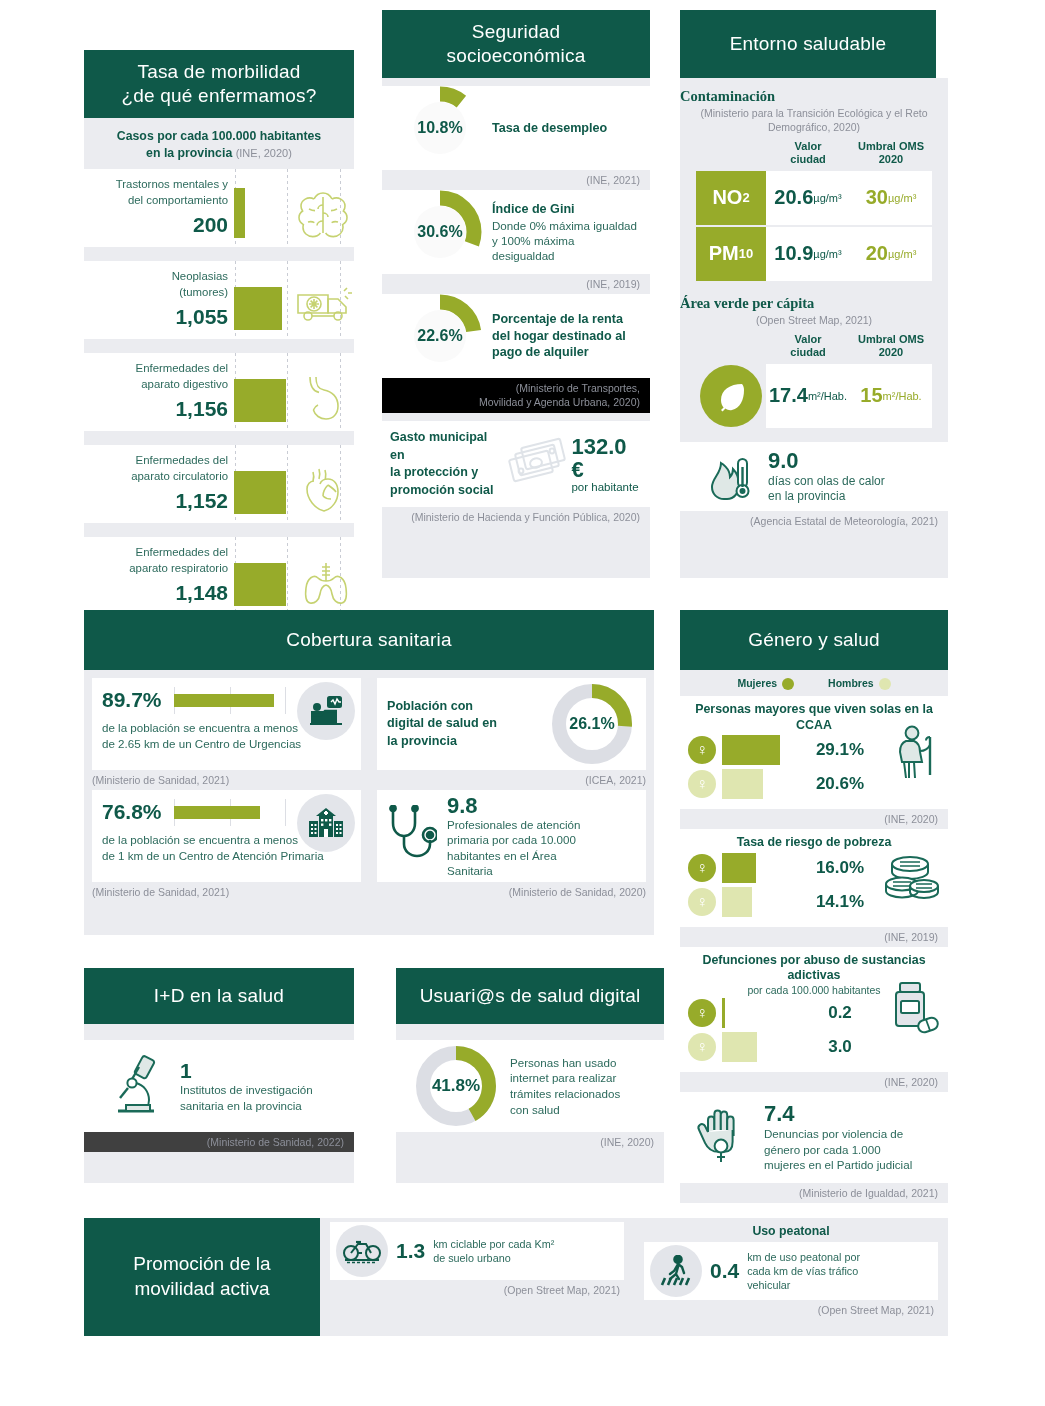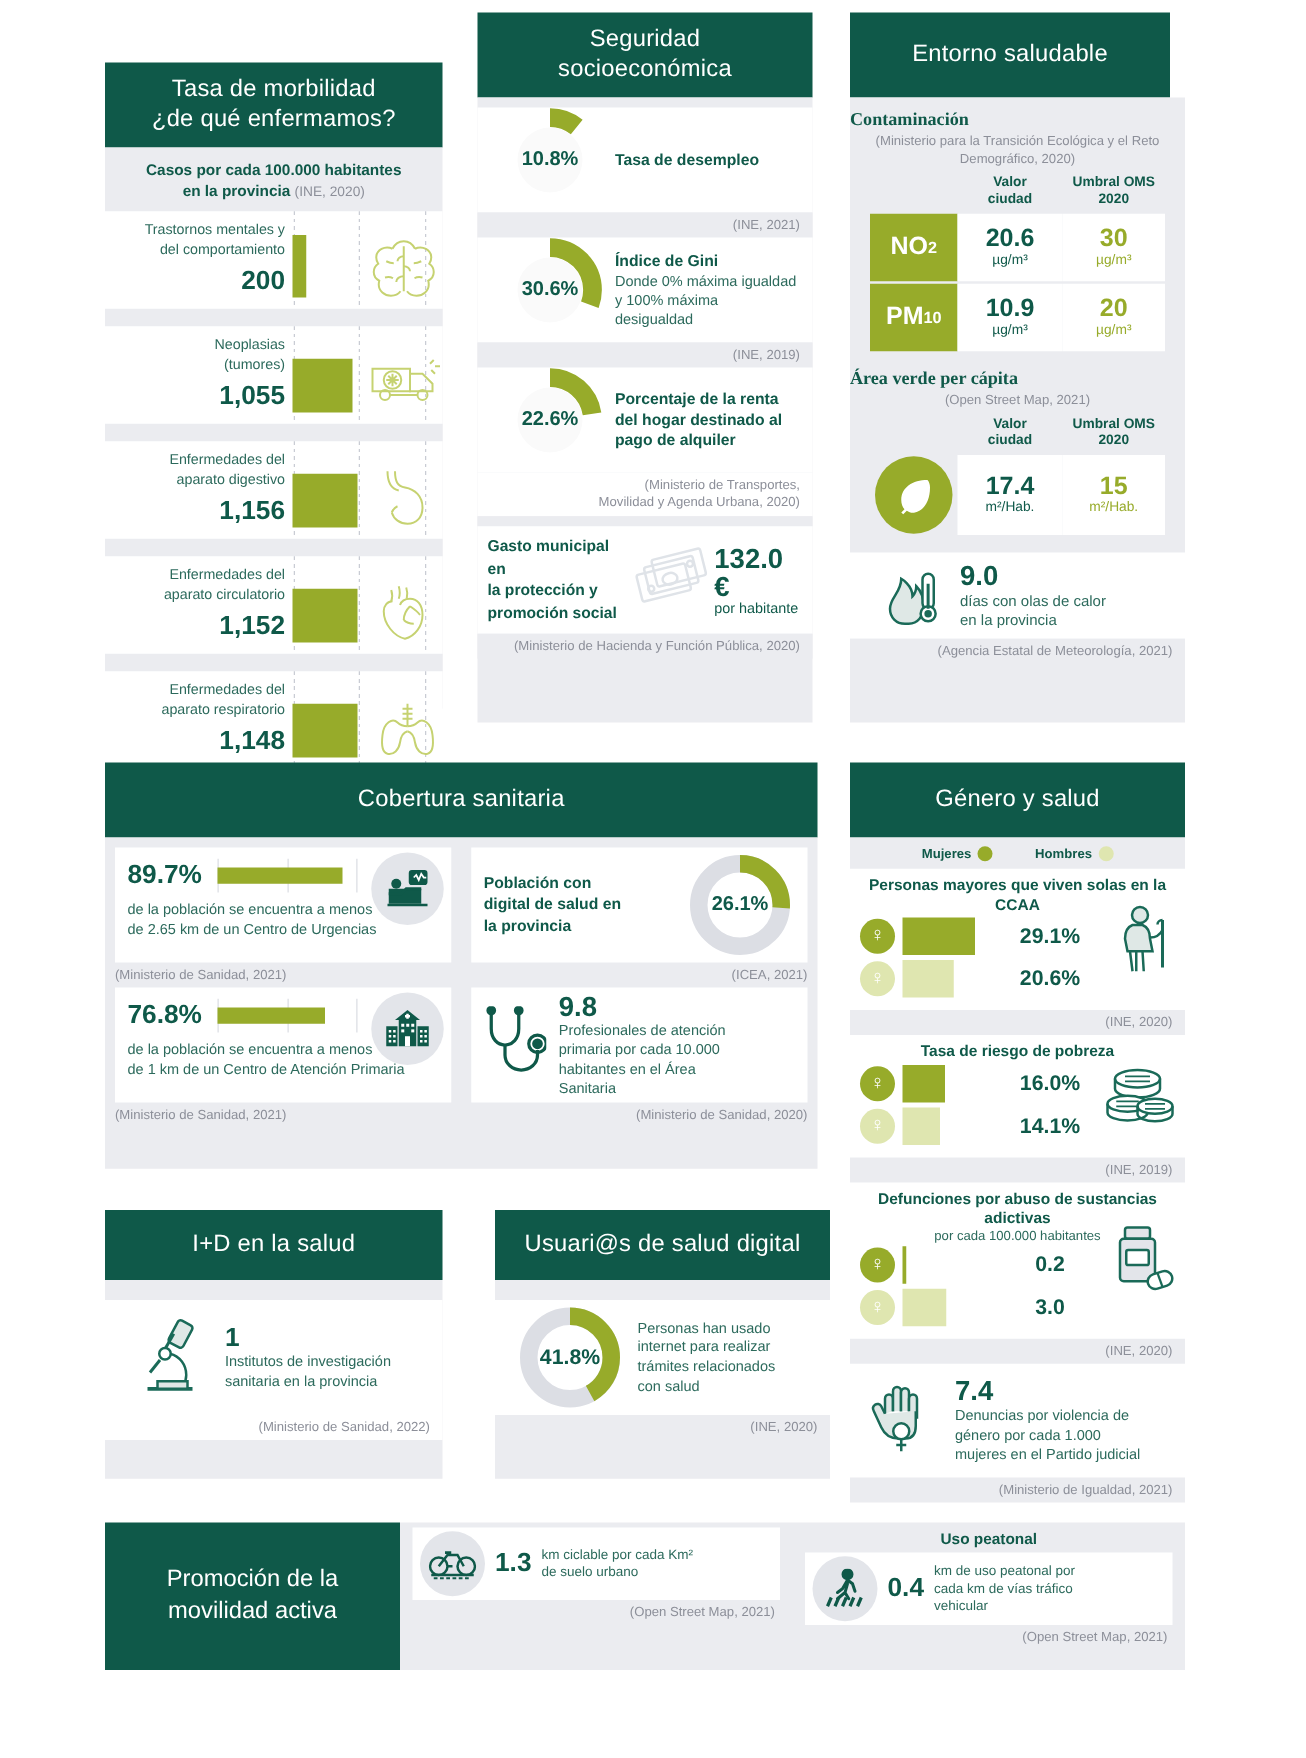--- a/index.html
+++ b/index.html
@@ -70,21 +70,21 @@
   
   #entorno { left: 680px; top: 10px; width: 268px; height: 568px; }
   #entorno .phead { height: 68px; width: 256px; }
   #entorno .pbody { width: 268px; height: 500px; }
   .sec-title { text-align: left; font-size: 14.5px; font-weight: bold; padding-top: 10px; font-family: Liberation Serif, serif; }
   .sec-sub { text-align: center; font-size: 10.5px; color: #8c8f99; line-height: 1.3; padding: 2px 14px 0; }
   .colhead { display: flex; font-size: 11px; font-weight: bold; text-align: center; line-height: 1.2; }
   .tbl-row { display: flex; align-items: stretch; }
   .tbl-key { background: #97ab2a; color: #ffffff; font-size: 20px; font-weight: bold;
     display: flex; align-items: center; justify-content: center; }
-  .tbl-cell { background: #ffffff; display: flex; flex-direction: column;
+  .tbl-cell { background: #ffffff; display: flex; flex-direction: row;
     align-items: center; justify-content: center; }
   .tbl-num { font-size: 20px; font-weight: bold; line-height: 1.05; }
   .tbl-unit { font-size: 11px; }
   .olive { color: #97ab2a; }
   .teal { color: #0f5949; }
   .heat { background:#ffffff; display:flex; align-items:center; padding: 6px 10px; }
 
   
   #cobert { left: 84px; top: 610px; width: 570px; height: 325px; }
   #cobert .phead { height: 60px; width: 570px; font-size: 19px; }
@@ -333,21 +333,21 @@
             <circle cx="48" cy="42" r="34" fill="none" stroke="#ffffff" stroke-width="15"></circle>
             <circle cx="48" cy="42" r="34" fill="none" stroke="#97ab2a" stroke-width="15" stroke-dasharray="48.3 165.3" transform="rotate(-90 48 42)"></circle>
             <circle cx="48" cy="42" r="26" fill="#fafafa"></circle>
           </svg>
           <div class="hole" style="font-size:16px">22.6%</div>
         </div>
         <div class="donut-txt">
           <div class="t1">Porcentaje de la renta del hogar destinado al pago de alquiler</div>
         </div>
       </div>
-      <div class="src" style="background:#ffffff;line-height:1.3">
+      <div class="src" style="background:#000000;line-height:1.3">
         <div>(Ministerio de Transportes,</div>
         <div>Movilidad y Agenda Urbana, 2020)</div>
       </div>
 
       <div style="height:8px;background:#ebecf0"></div>
       <div class="gasto">
         <div class="gasto-lbl">
           <div>Gasto municipal en</div>
           <div>la protección y</div>
           <div>promoción social</div>
@@ -749,21 +749,21 @@
           </svg>
         </div>
         <div>
           <div class="mini-num">1</div>
           <div class="mini-desc">
             <div>Institutos de investigación</div>
             <div>sanitaria en la provincia</div>
           </div>
         </div>
       </div>
-      <div class="src" style="background:#ffffff">(Ministerio de Sanidad, 2022)</div>
+      <div class="src" style="background:#404040">(Ministerio de Sanidad, 2022)</div>
     </div>
   </div>
 
   <div class="panel" id="digital">
     <div class="phead">
       <span>Usuari@s de salud digital</span>
     </div>
     <div class="pbody">
       <div class="mini" style="height:92px">
         <div class="donut" style="width:88px;height:88px;margin-left:6px;flex:0 0 auto">

